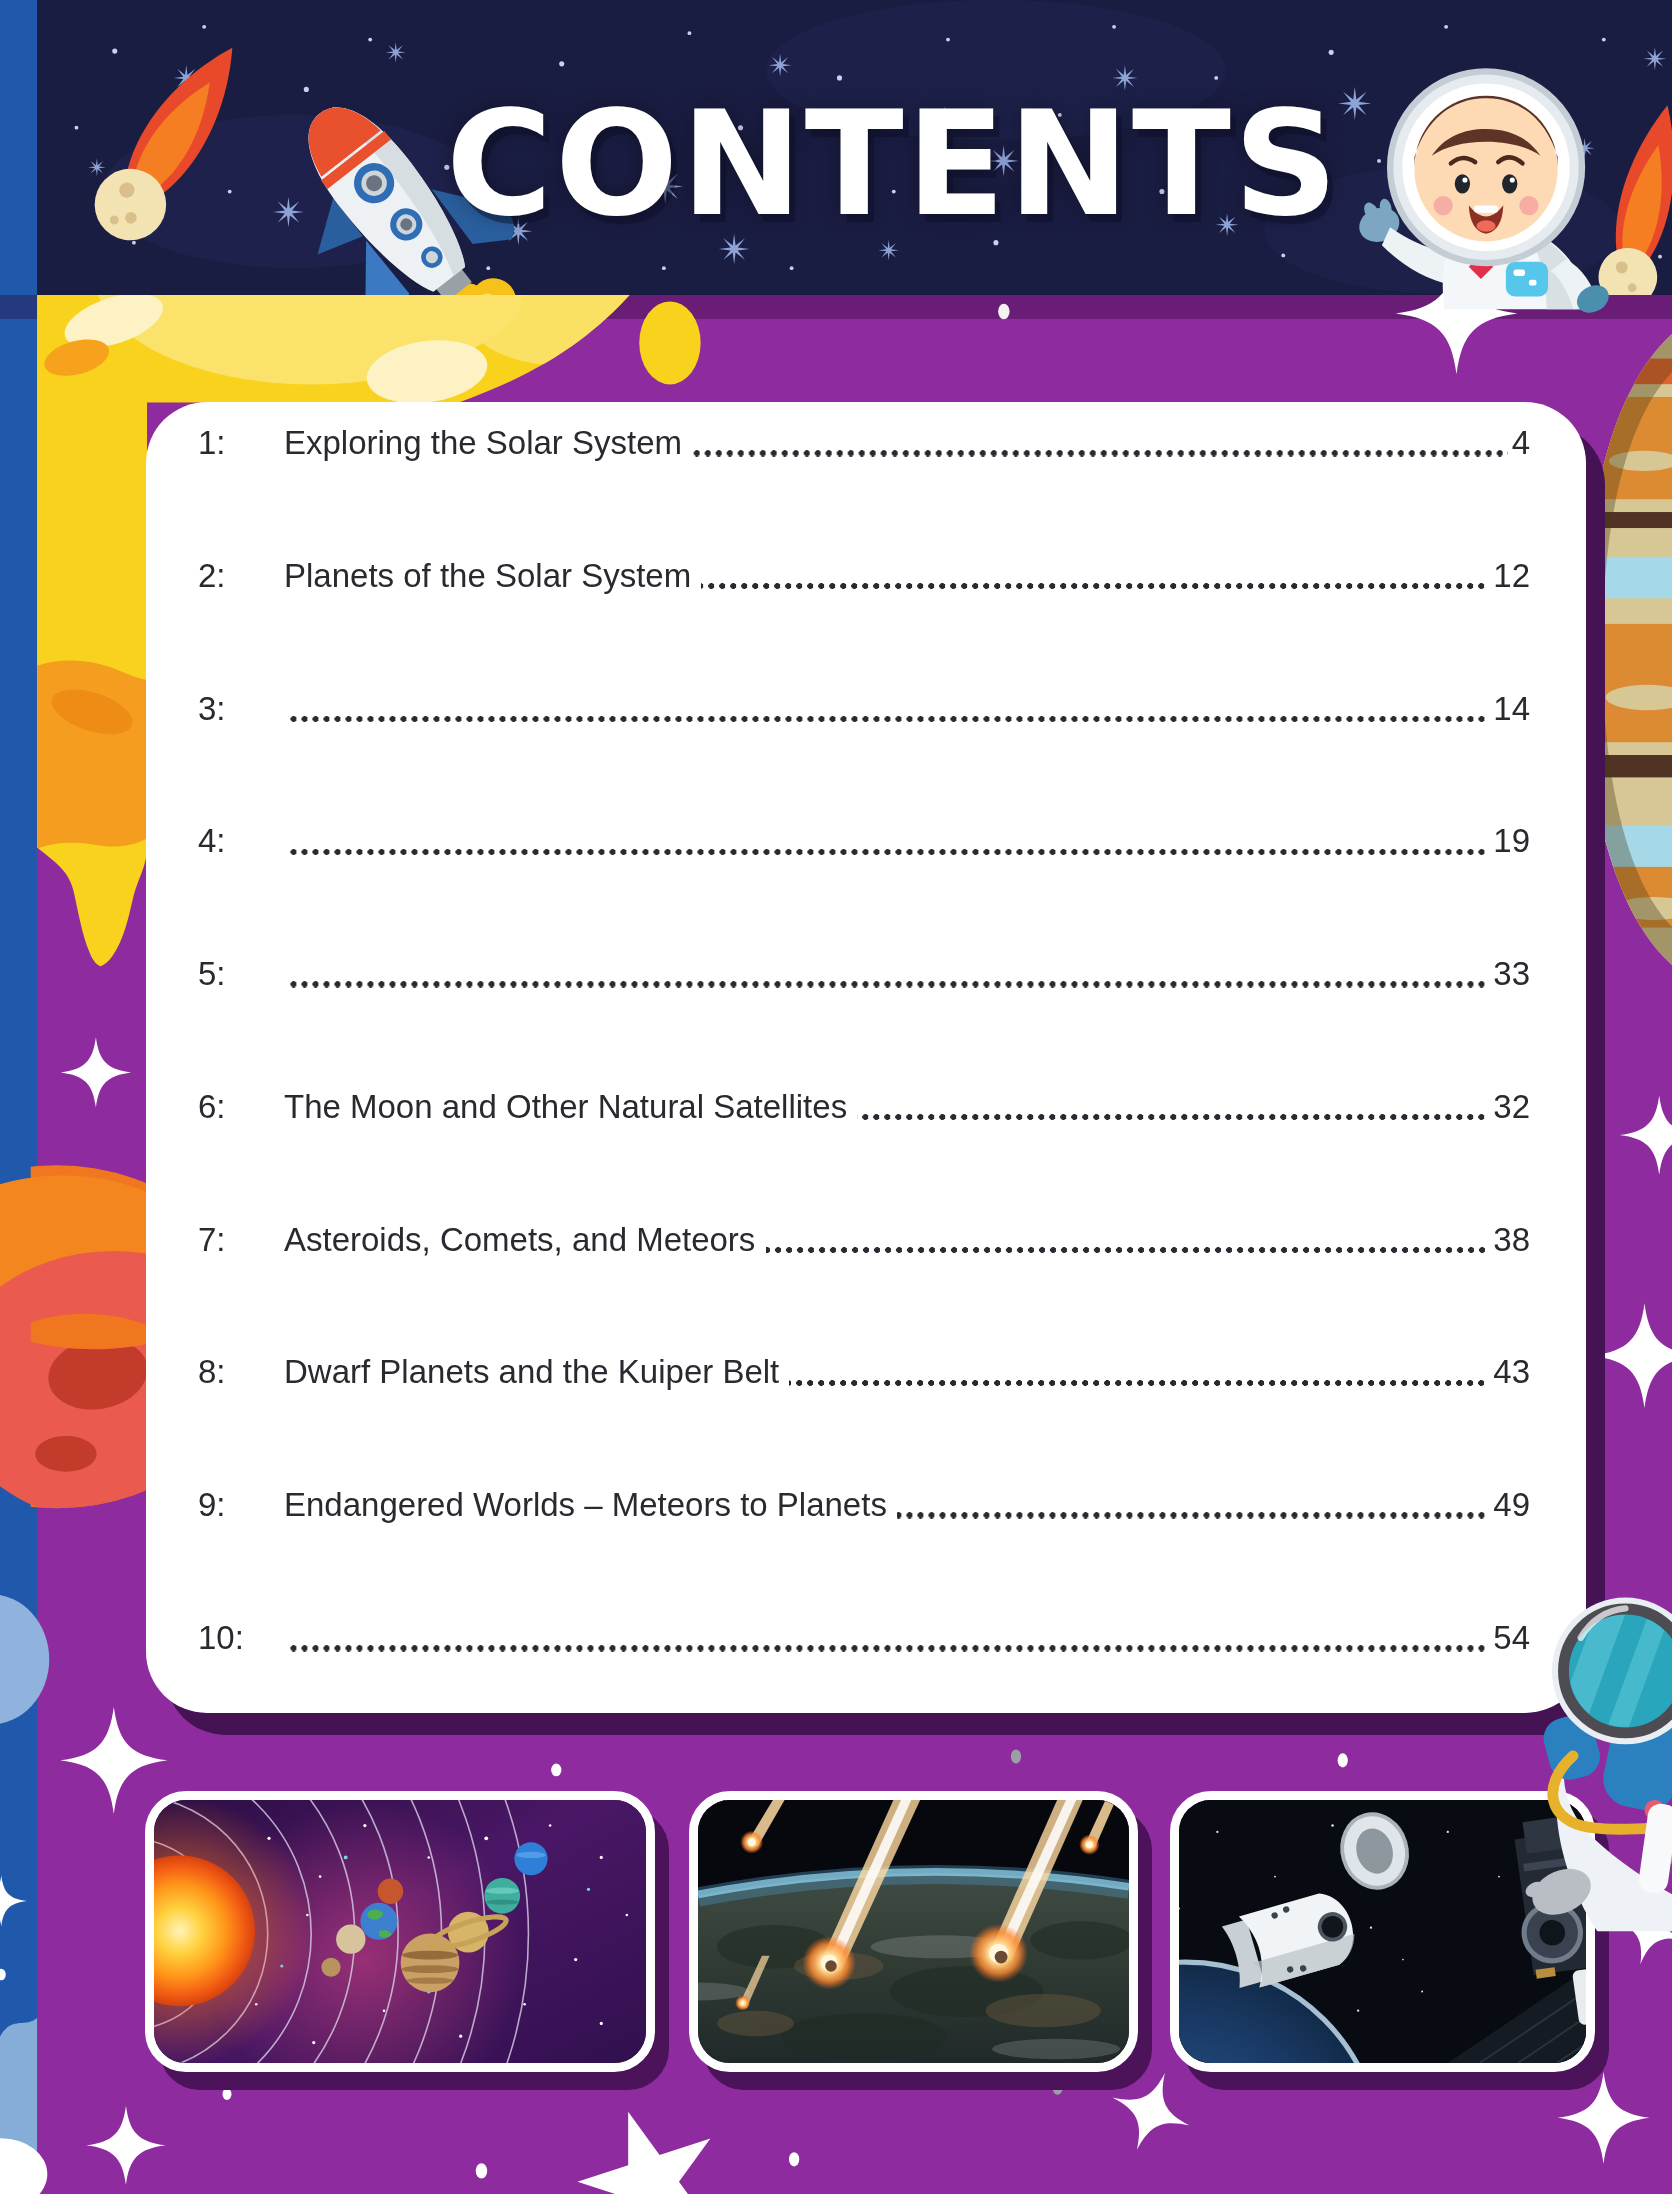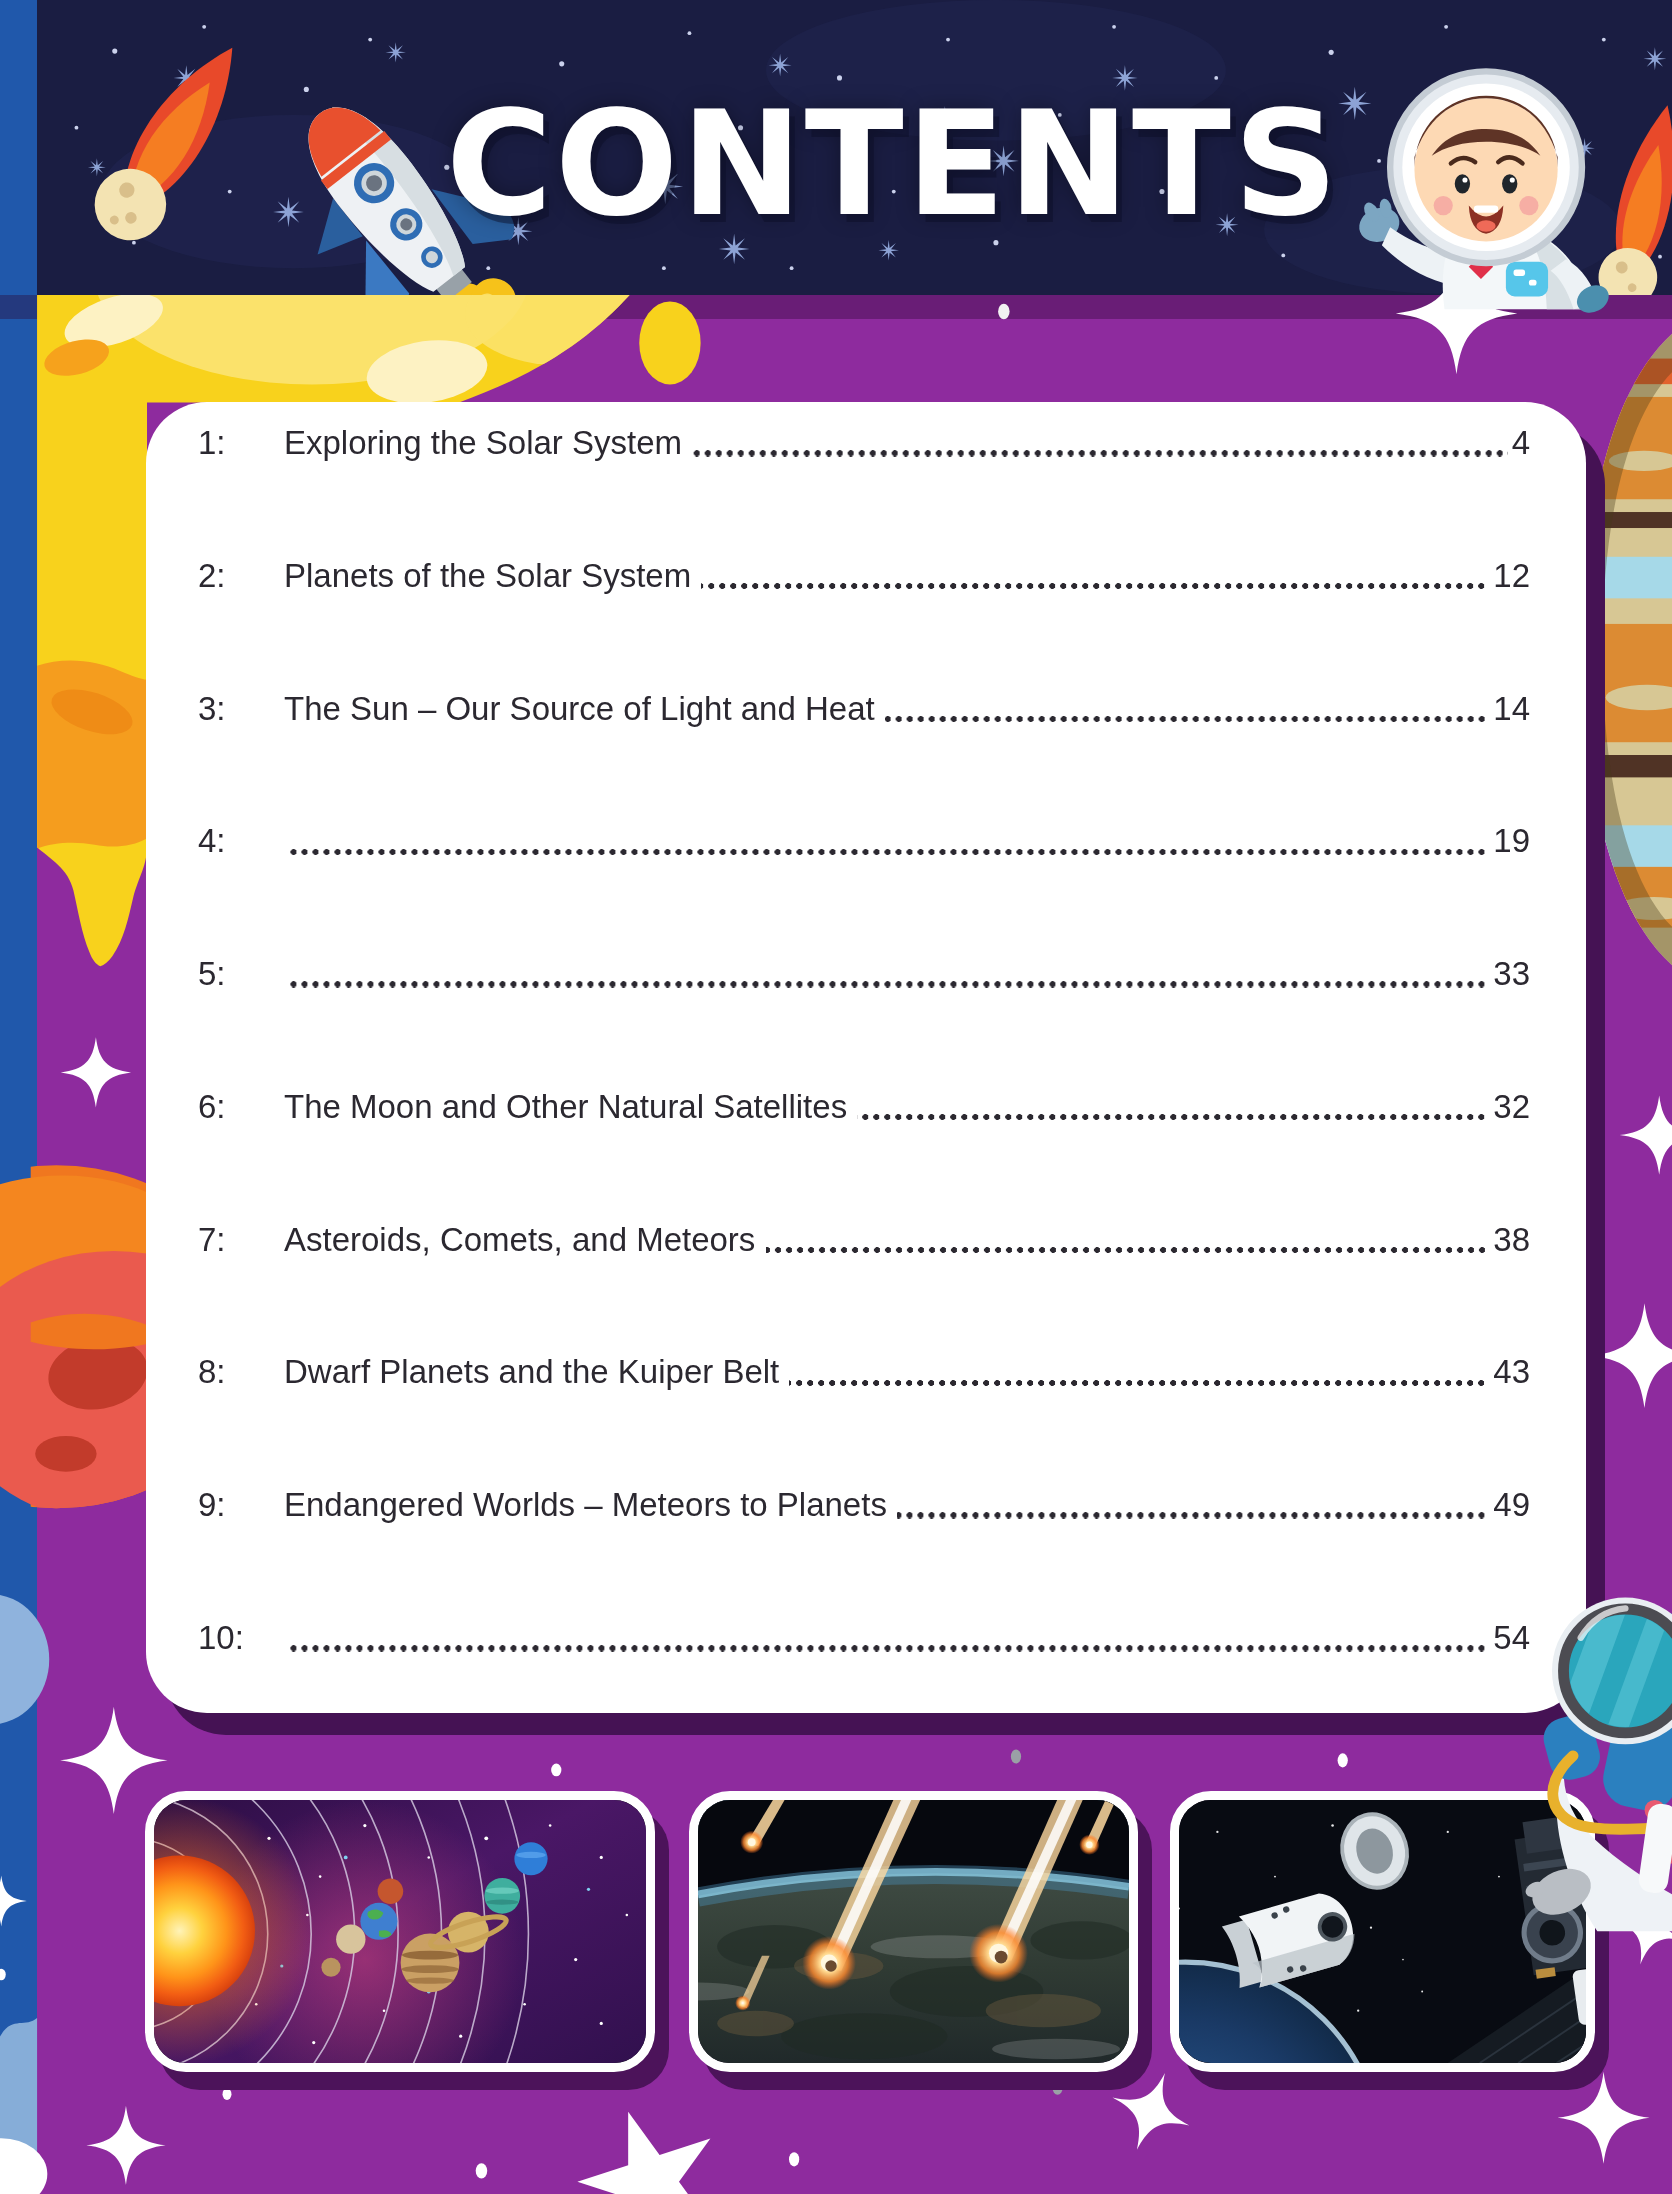--- a/index.html
+++ b/index.html
@@ -252,21 +252,20 @@
 
       <div class="toc-row">
         <span class="toc-num">2:</span>
         <span class="toc-title">Planets of the Solar System</span>
         <span class="toc-leader"></span>
         <span class="toc-page">12</span>
       </div>
 
       <div class="toc-row">
         <span class="toc-num">3:</span>
-        <span class="toc-title">The Sun – Our Source of Light and Heat</span>
         <span class="toc-leader"></span>
         <span class="toc-page">14</span>
       </div>
 
       <div class="toc-row">
         <span class="toc-num">4:</span>
         <span class="toc-leader"></span>
         <span class="toc-page">19</span>
       </div>
 

